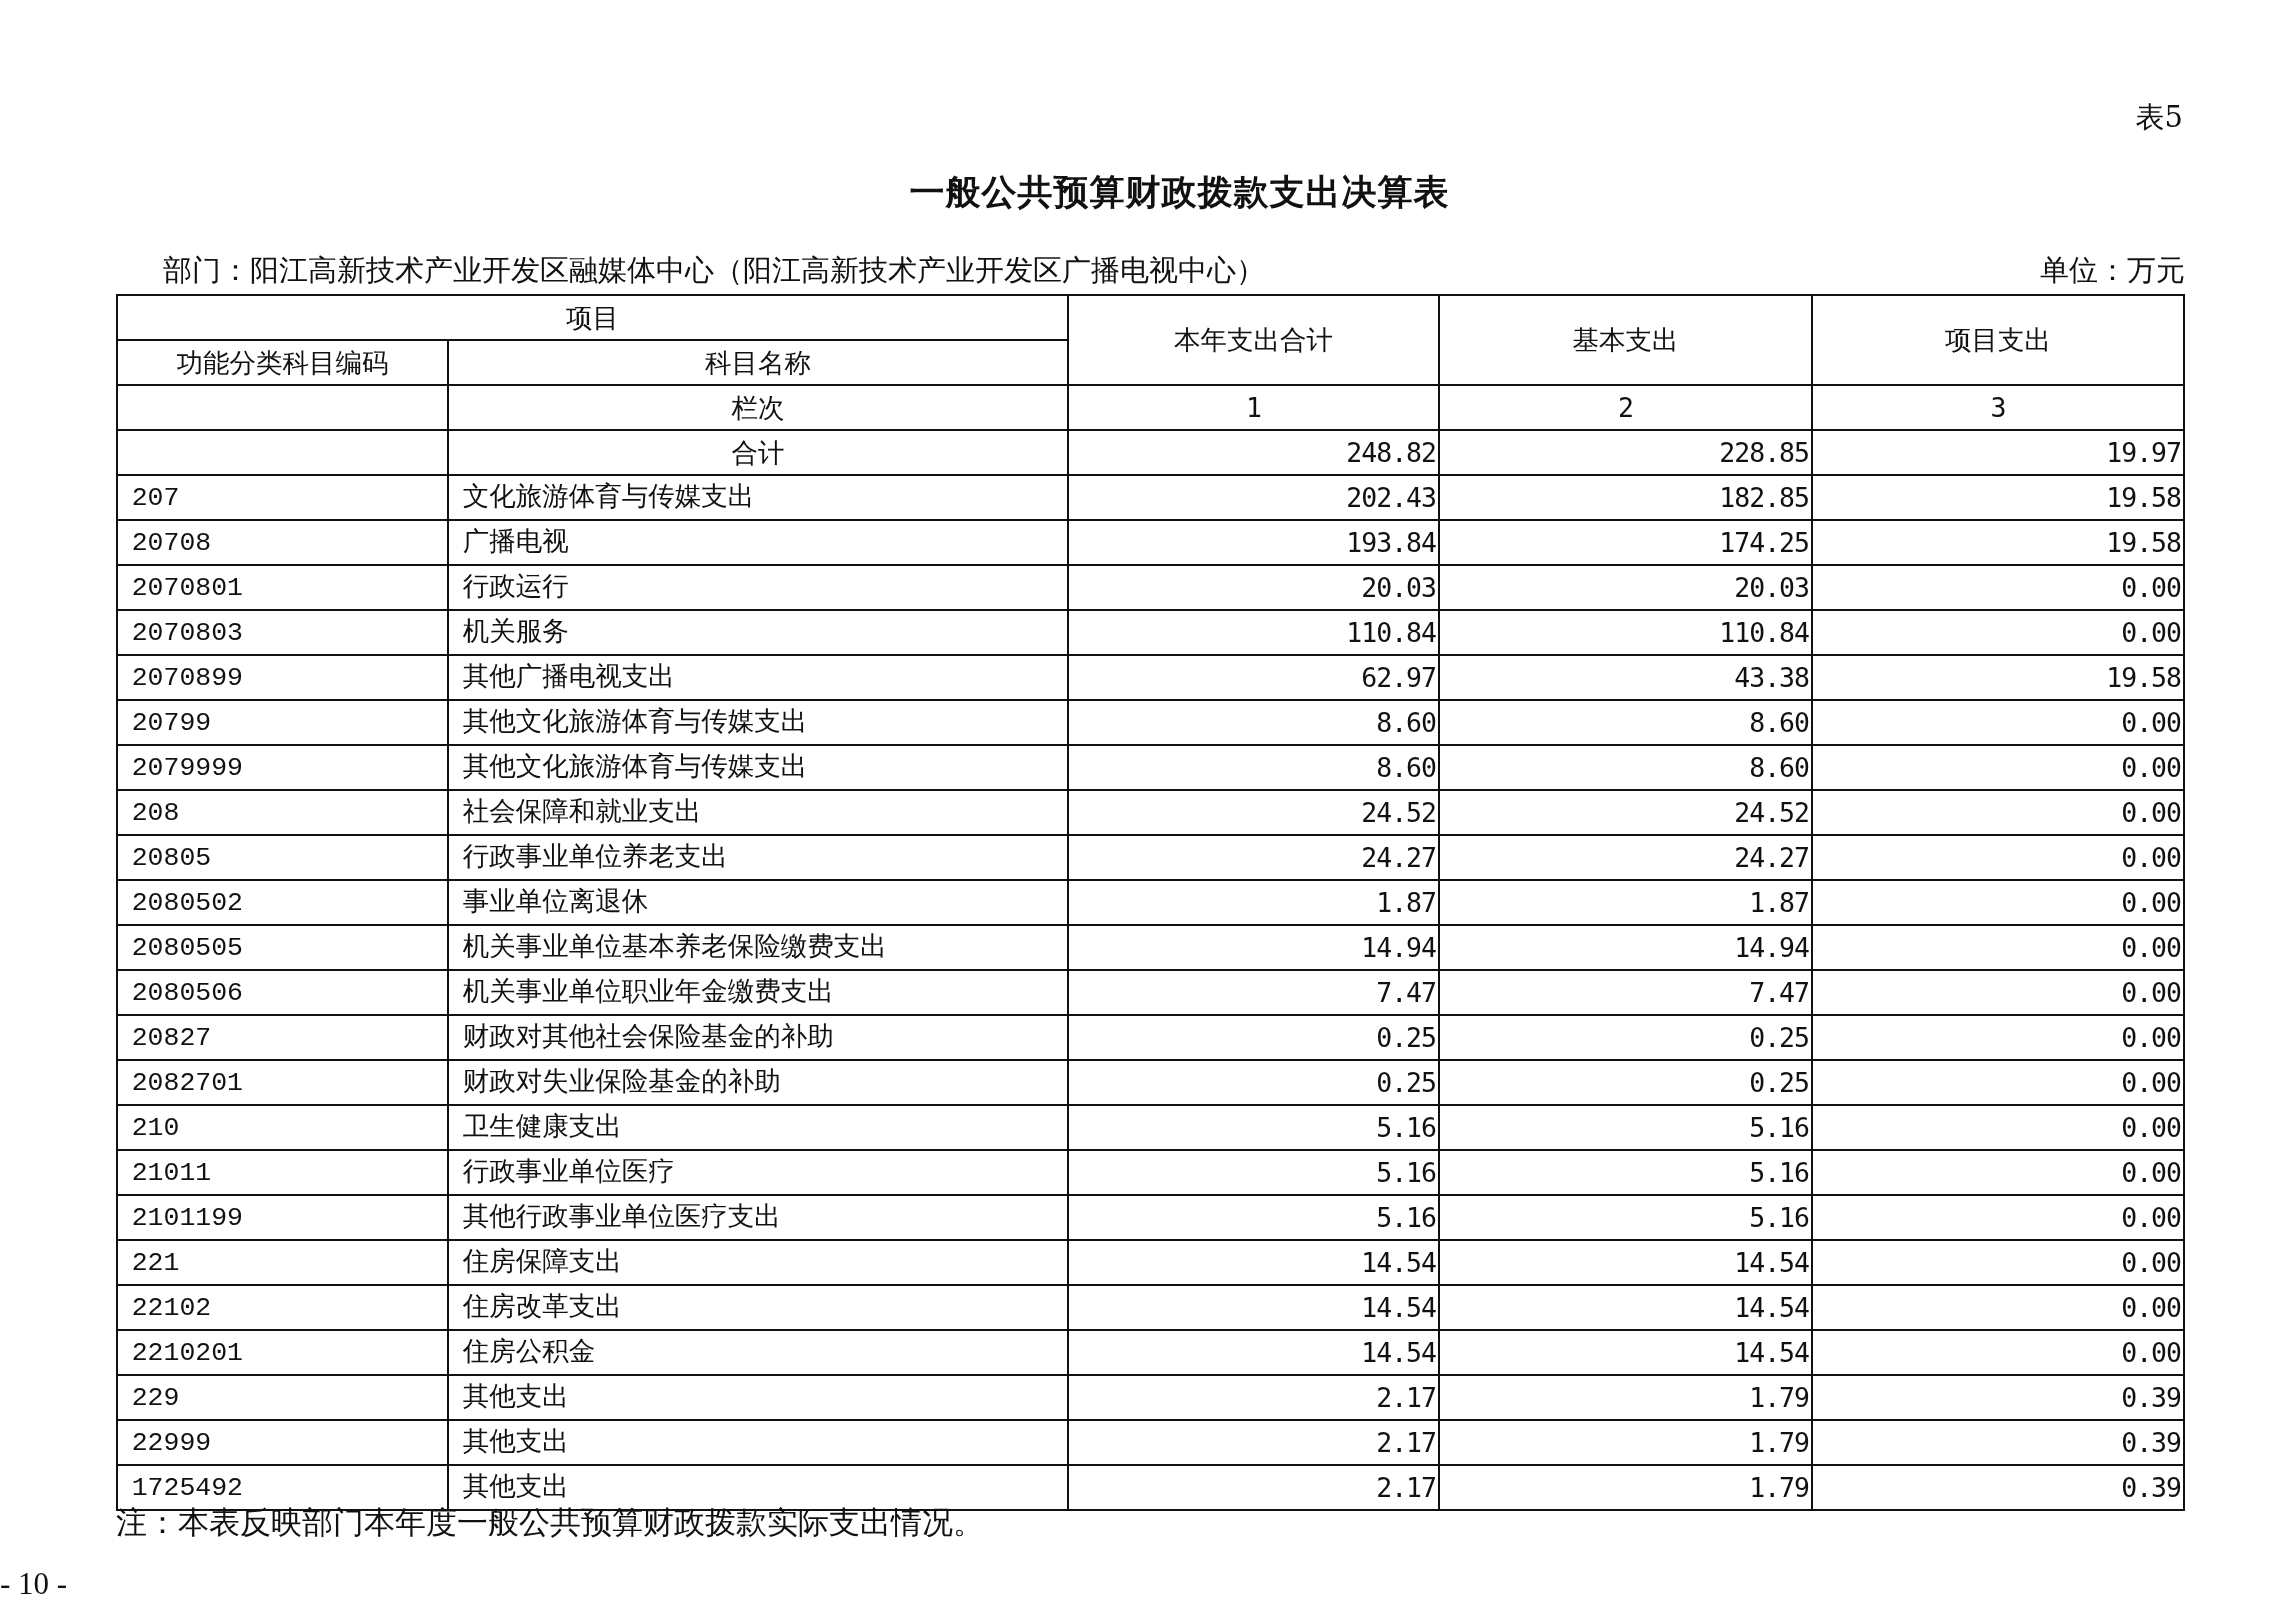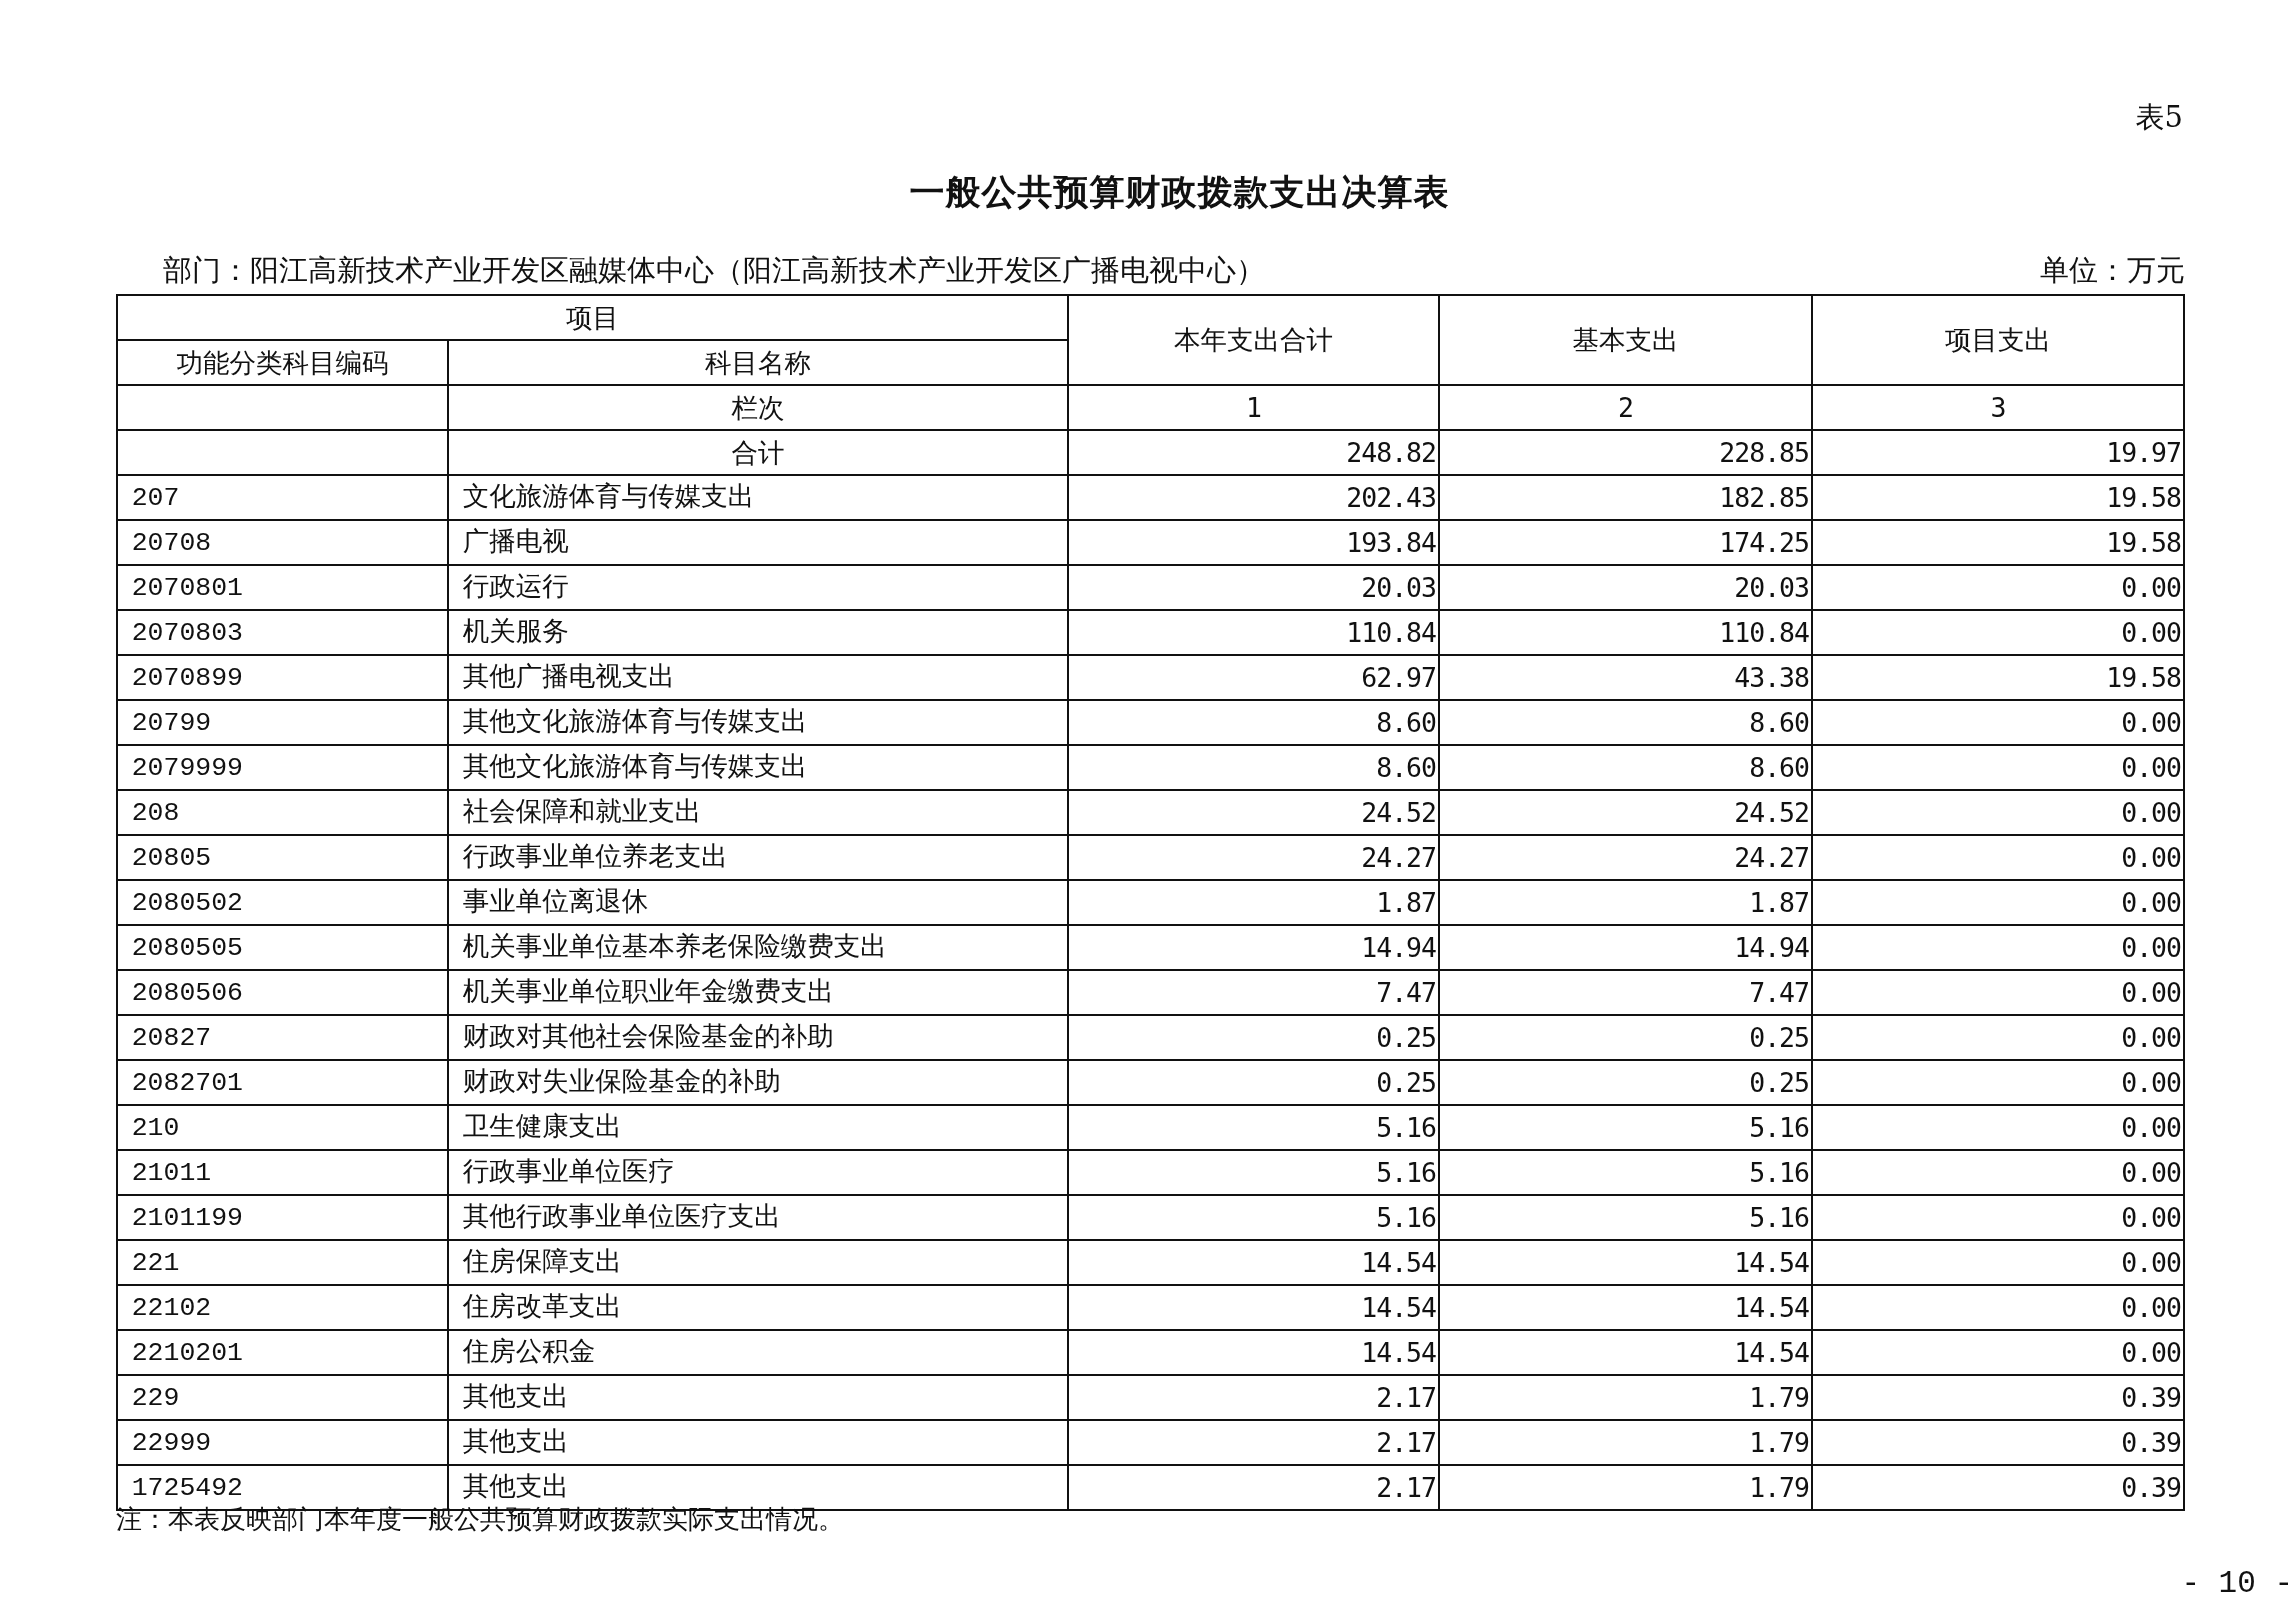--- a/index.html
+++ b/index.html
@@ -11,23 +11,23 @@
   .dept { position:absolute; left:116px; top:251px; font-size:29px;margin-left:47px; }
   .unit { position:absolute; right:108px; top:251px; font-size:29px; }
   table.grid { position:absolute; left:116px; top:294px; width:2069px;
                border-collapse:collapse; table-layout:fixed; font-size:26.5px; }
   table.grid td { border:2px solid #111; height:43px; padding:0; line-height:42px;
                   white-space:nowrap; overflow:hidden; }
   .c { text-align:center; }
   .l { text-align:left; padding-left:13.7px !important;font-family:Liberation Mono, monospace; }
   .r { text-align:right; padding-right:2px !important; }
   .num { font-family:"DejaVu Sans Mono","Liberation Mono",monospace; font-size:26.5px; letter-spacing:-1px; }
-  .note { position:absolute; left:116px; top:1502px; font-size:26px; }
-  .page-no { position:absolute; left:0; width:2293px; top:1566px; text-align:right;
-             font-family:Liberation Mono, monospace; font-size:31px; }
+  .note { position:absolute; left:116px; top:1502px; font-size:31px; }
+  .page-no { position:absolute; left:0; width:2293px; top:1566px; text-align:left;
+             font-family:Liberation Serif, serif; font-size:31px; }
 </style>
 </head>
 <body>
 
 <div class="table-no">表5</div>
 <div class="title">一般公共预算财政拨款支出决算表</div>
 <div class="dept">部门：阳江高新技术产业开发区融媒体中心（阳江高新技术产业开发区广播电视中心）</div>
 <div class="unit">单位：万元</div>
 
 <table class="grid">

